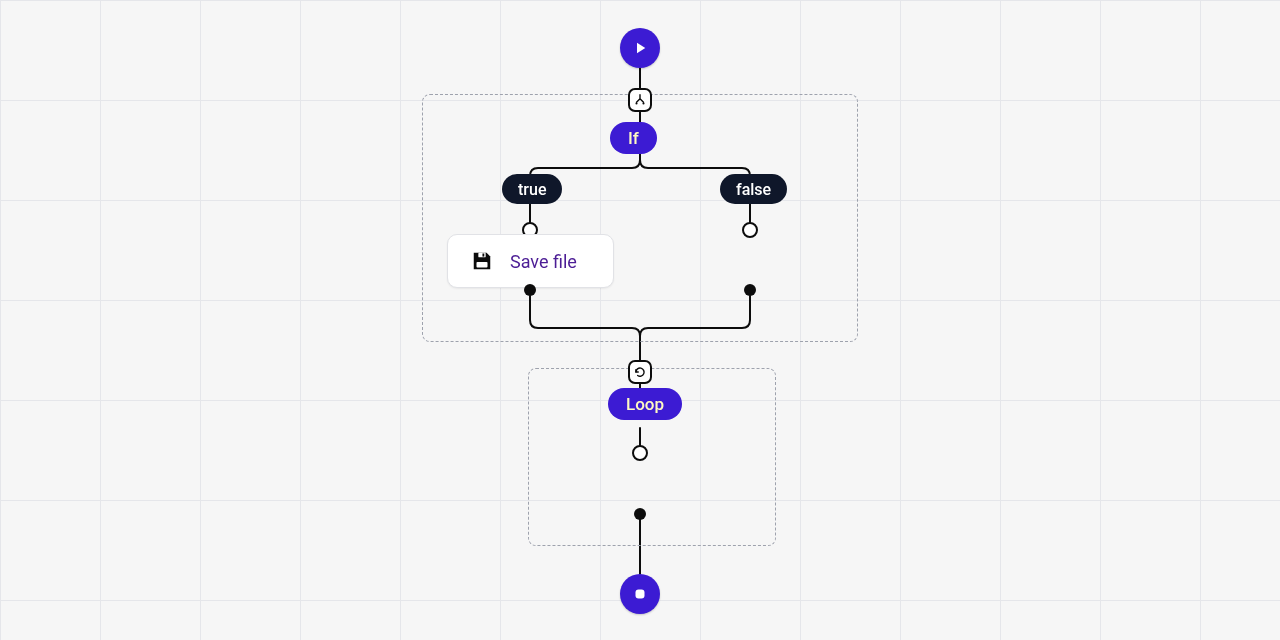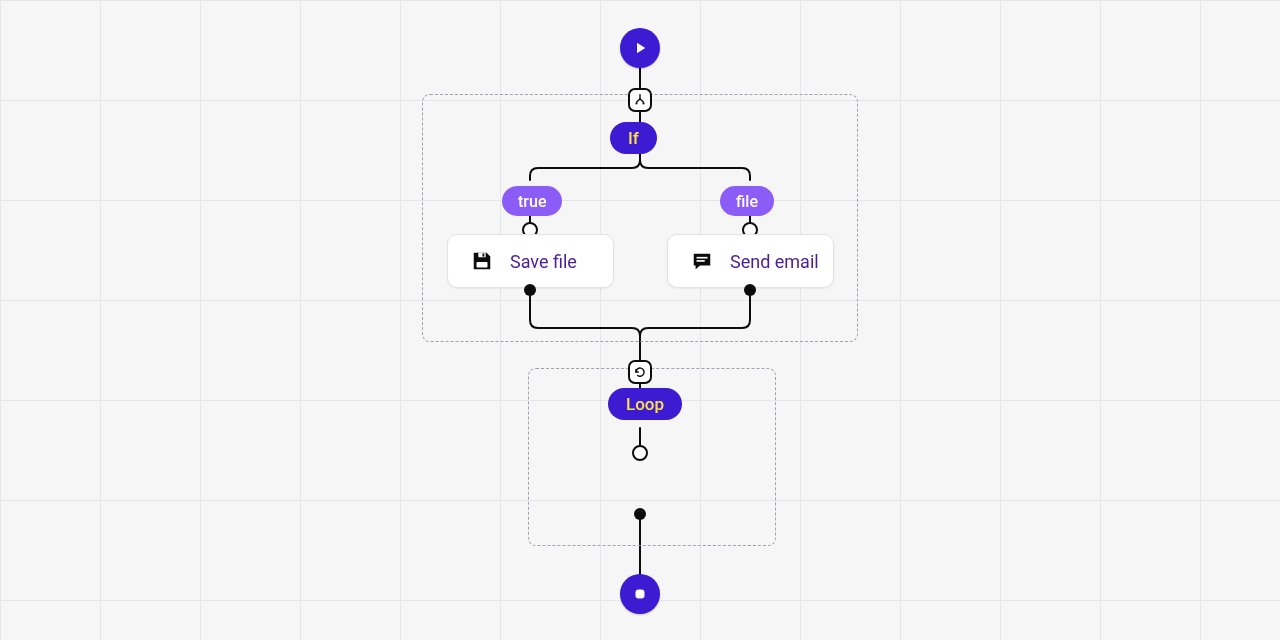--- a/index.html
+++ b/index.html
@@ -55,36 +55,35 @@
     display: flex; align-items: center; justify-content: center;
   }
 
   
   .pill-blue {
     height: 32px;
     padding: 0 18px;
     display: flex; align-items: center; justify-content: center;
     border-radius: 16px;
     background: #3c1bd3;
-    color: #fde047;
+    color: #fef9c3;
     font-size: 17px;
     font-weight: 500;
   }
 
   
   .pill-black {
     height: 30px;
     padding: 0 16px;
     display: flex; align-items: center; justify-content: center;
     border-radius: 15px;
-    background: #8b5cf6;
+    background: #0f172a;
     color: #ffffff;
     font-size: 16px;
     font-weight: 500;
-    margin-top: 12px;
   }
 
   
   .port-hollow {
     width: 16px; height: 16px;
     border-radius: 50%;
     background: #ffffff;
     border: 2px solid #0c0c0c;
   }
   
@@ -168,49 +167,39 @@
 
   <div class="abs pill-blue" style="left:610px; top:122px;">
     <span>If</span>
   </div>
 
   <div class="abs pill-black" style="left:502px; top:174px;">
     <span>true</span>
   </div>
 
   <div class="abs pill-black" style="left:720px; top:174px;">
-    <span>file</span>
+    <span>false</span>
   </div>
 
   <div class="abs port-hollow" style="left:522px; top:222px;"></div>
   <div class="abs port-hollow" style="left:742px; top:222px;"></div>
 
   <div class="abs card" style="left:447px; top:234px; width:167px; height:54px;">
     <span class="card-icon">
       <svg width="22" height="22" viewBox="0 0 24 24">
           <path d="M5 3 H17 L21 7 V21 H3 V3 Z" fill="#0c0c0c"></path>
           <rect x="6" y="13" width="12" height="6" rx="1" fill="#ffffff"></rect>
           <rect x="8" y="3" width="8" height="5" rx="1" fill="#ffffff"></rect>
           <rect x="12.5" y="3.8" width="2" height="3.4" fill="#0c0c0c"></rect>
         </svg>
     </span>
     <span class="card-label">Save file</span>
   </div>
   <div class="abs port-filled" style="left:524px; top:284px;"></div>
 
-  <div class="abs card" style="left:667px; top:234px; width:167px; height:54px;">
-    <span class="card-icon">
-      <svg width="22" height="22" viewBox="0 0 24 24">
-          <path d="M3 4 H21 V17 H10 L5 21 V17 H3 Z" fill="#0c0c0c"></path>
-          <rect x="6" y="7.5" width="12" height="1.8" fill="#ffffff"></rect>
-          <rect x="6" y="11" width="9" height="1.8" fill="#ffffff"></rect>
-        </svg>
-    </span>
-    <span class="card-label">Send email</span>
-  </div>
   <div class="abs port-filled" style="left:744px; top:284px;"></div>
 
   <div class="abs group" style="left:528px; top:368px; width:248px; height:178px;"></div>
 
   <div class="abs scope-chip" style="left:628px; top:360px;">
     <svg width="14" height="14" viewBox="0 0 24 24">
         <path d="M5 12 A7 7 0 1 1 8 18" stroke="#0c0c0c" stroke-width="2.4" fill="none" stroke-linecap="round"></path>
         <path d="M5 8 L5 12 L9 12" stroke="#0c0c0c" stroke-width="2.4" fill="none" stroke-linecap="round" stroke-linejoin="round"></path>
       </svg>
   </div>

